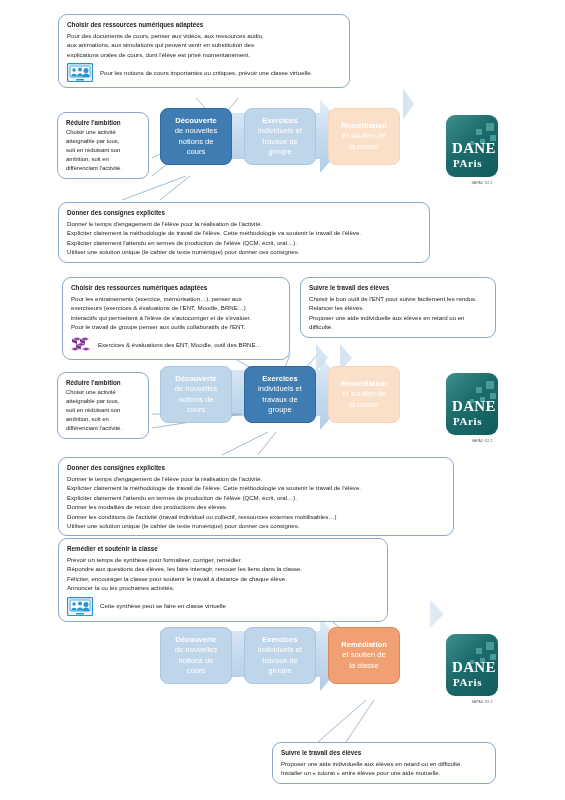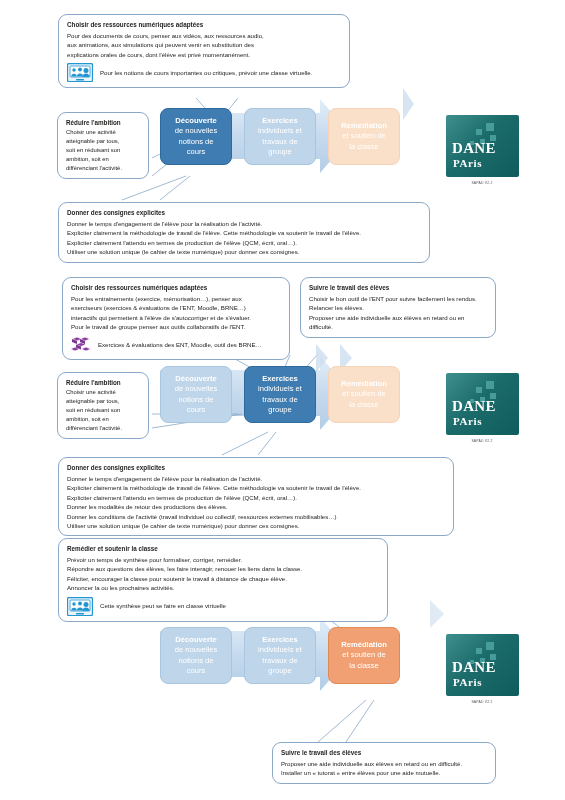--- a/index.html
+++ b/index.html
@@ -68,21 +68,21 @@
   }
   .dbox.pale-orange{
     background:#fadfc9;
     border:1px solid #f6d2b6;
     color:#ffffff;
   }
 
   
   .logo-wrap{position:absolute;width:72px;}
   .logo{
-    width:73px;height:62px;border-radius:2px;
+    width:52px;height:62px;border-radius:9px;
     background:linear-gradient(135deg,#3f8f8f 0%,#1c6b6b 45%,#0f5c5c 100%);
     position:relative;overflow:hidden;
   }
   .logo .sq{position:absolute;background:#4da3a3;opacity:.85;}
   .logo .dane{
     position:absolute;left:6px;top:26px;width:50px;
     color:#ffffff;font-size:15px;font-weight:bold;letter-spacing:.3px;
     font-family:"Liberation Serif", serif;
     line-height:1;
   }

